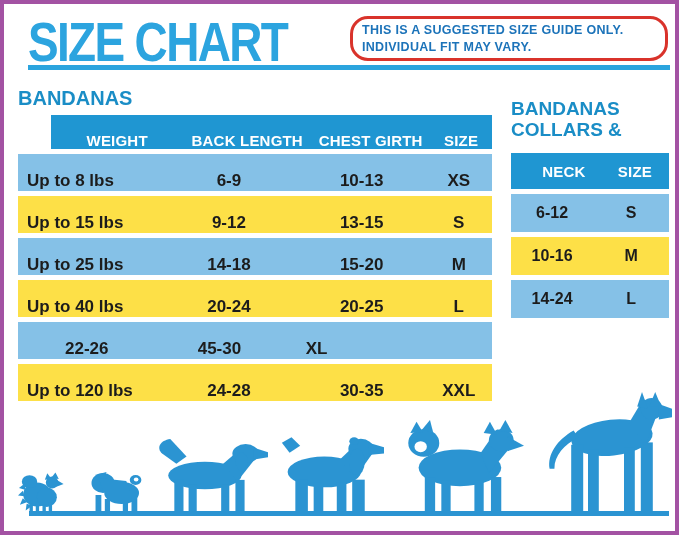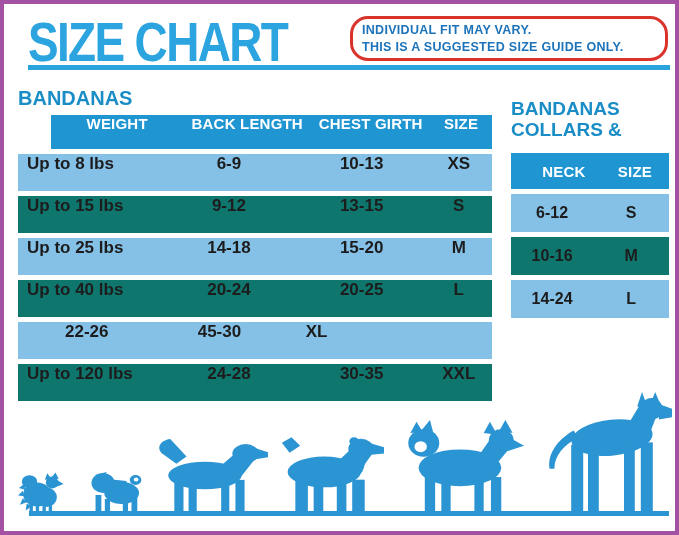--- a/index.html
+++ b/index.html
@@ -41,30 +41,30 @@
   }
   
   .section-heading {
     position:absolute; font-weight:bold; color:#1a8dc6;
   }
   .apparel-heading { left:14px; top:83px; font-size:20px; }
   .collars-heading { left:507px; top:94px; font-size:19px; line-height:21px; }
   
   .apparel-table { position:absolute; left:14px; top:111px; width:474px; }
   .a-head {
-    display:flex; height:34px; align-items:flex-start;
+    display:flex; height:34px; align-items:flex-end;
     background:#1f96d2; color:#ffffff;
     font-weight:bold; font-size:15px; letter-spacing:0.2px;margin-left:33px;
   }
   .a-row {
-    display:flex; height:37px; margin-top:5px; align-items:flex-start;
+    display:flex; height:37px; margin-top:5px; align-items:flex-end;
     font-size:17px; font-weight:bold; color:#1c1c1c;
   }
   .bg-m { background:#85c1e7; }
-  .bg-l { background:#0f766e; }
+  .bg-l { background:#fde047; }
   .c1 { width:30%; text-align:left; padding-left:9px; box-sizing:border-box; }
   .a-head .c1 { text-align:center; padding-left:0; }
   .c2 { width:29%; text-align:center; }
   .c3 { width:27%; text-align:center; }
   .c4 { width:14%; text-align:center; }
   
   .collars-table { position:absolute; left:507px; top:149px; width:158px; }
   .k-head {
     display:flex; height:36px; align-items:center;
     background:#1f96d2; color:#ffffff;
@@ -87,22 +87,22 @@
 </style>
 </head>
 <body>
 
 <div id="frame">
 
   <div class="title">SIZE CHART</div>
   <div class="title-rule"></div>
 
   <div class="disclaimer-box">
+    <div class="disclaimer-line">THIS IS A SUGGESTED SIZE GUIDE ONLY.</div>
     <div class="disclaimer-line">INDIVIDUAL FIT MAY VARY.</div>
-    <div class="disclaimer-line">THIS IS A SUGGESTED SIZE GUIDE ONLY.</div>
   </div>
 
   <div class="section-heading apparel-heading">BANDANAS</div>
 
   <div class="apparel-table">
     <div class="a-head">
       <div class="c1">WEIGHT</div>
       <div class="c2">BACK LENGTH</div>
       <div class="c3">CHEST GIRTH</div>
       <div class="c4">SIZE</div>

